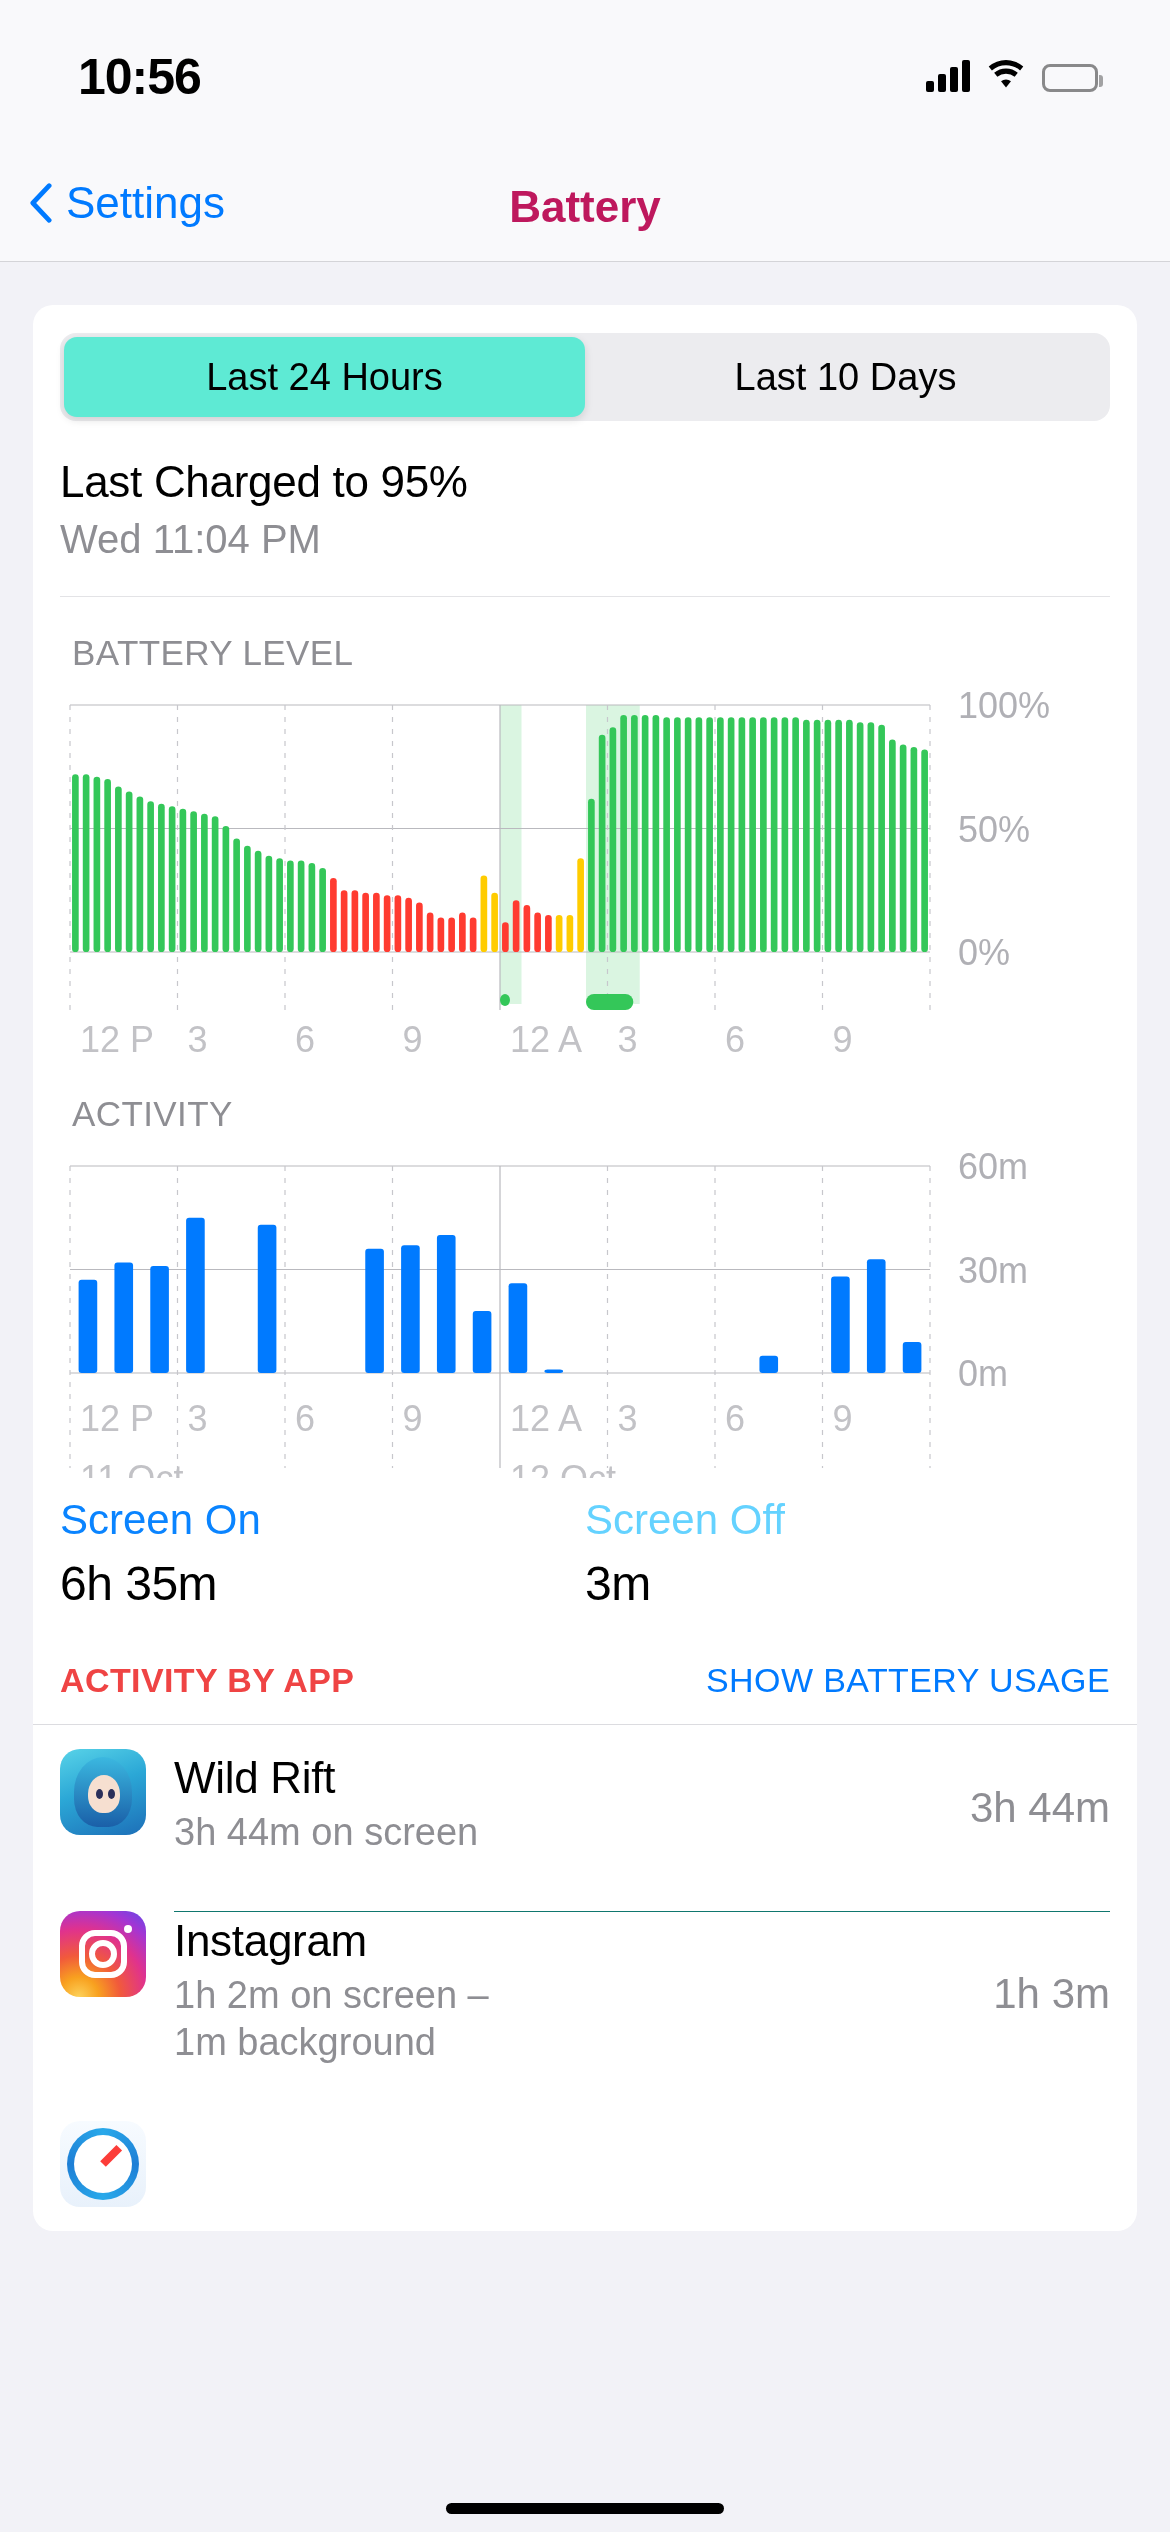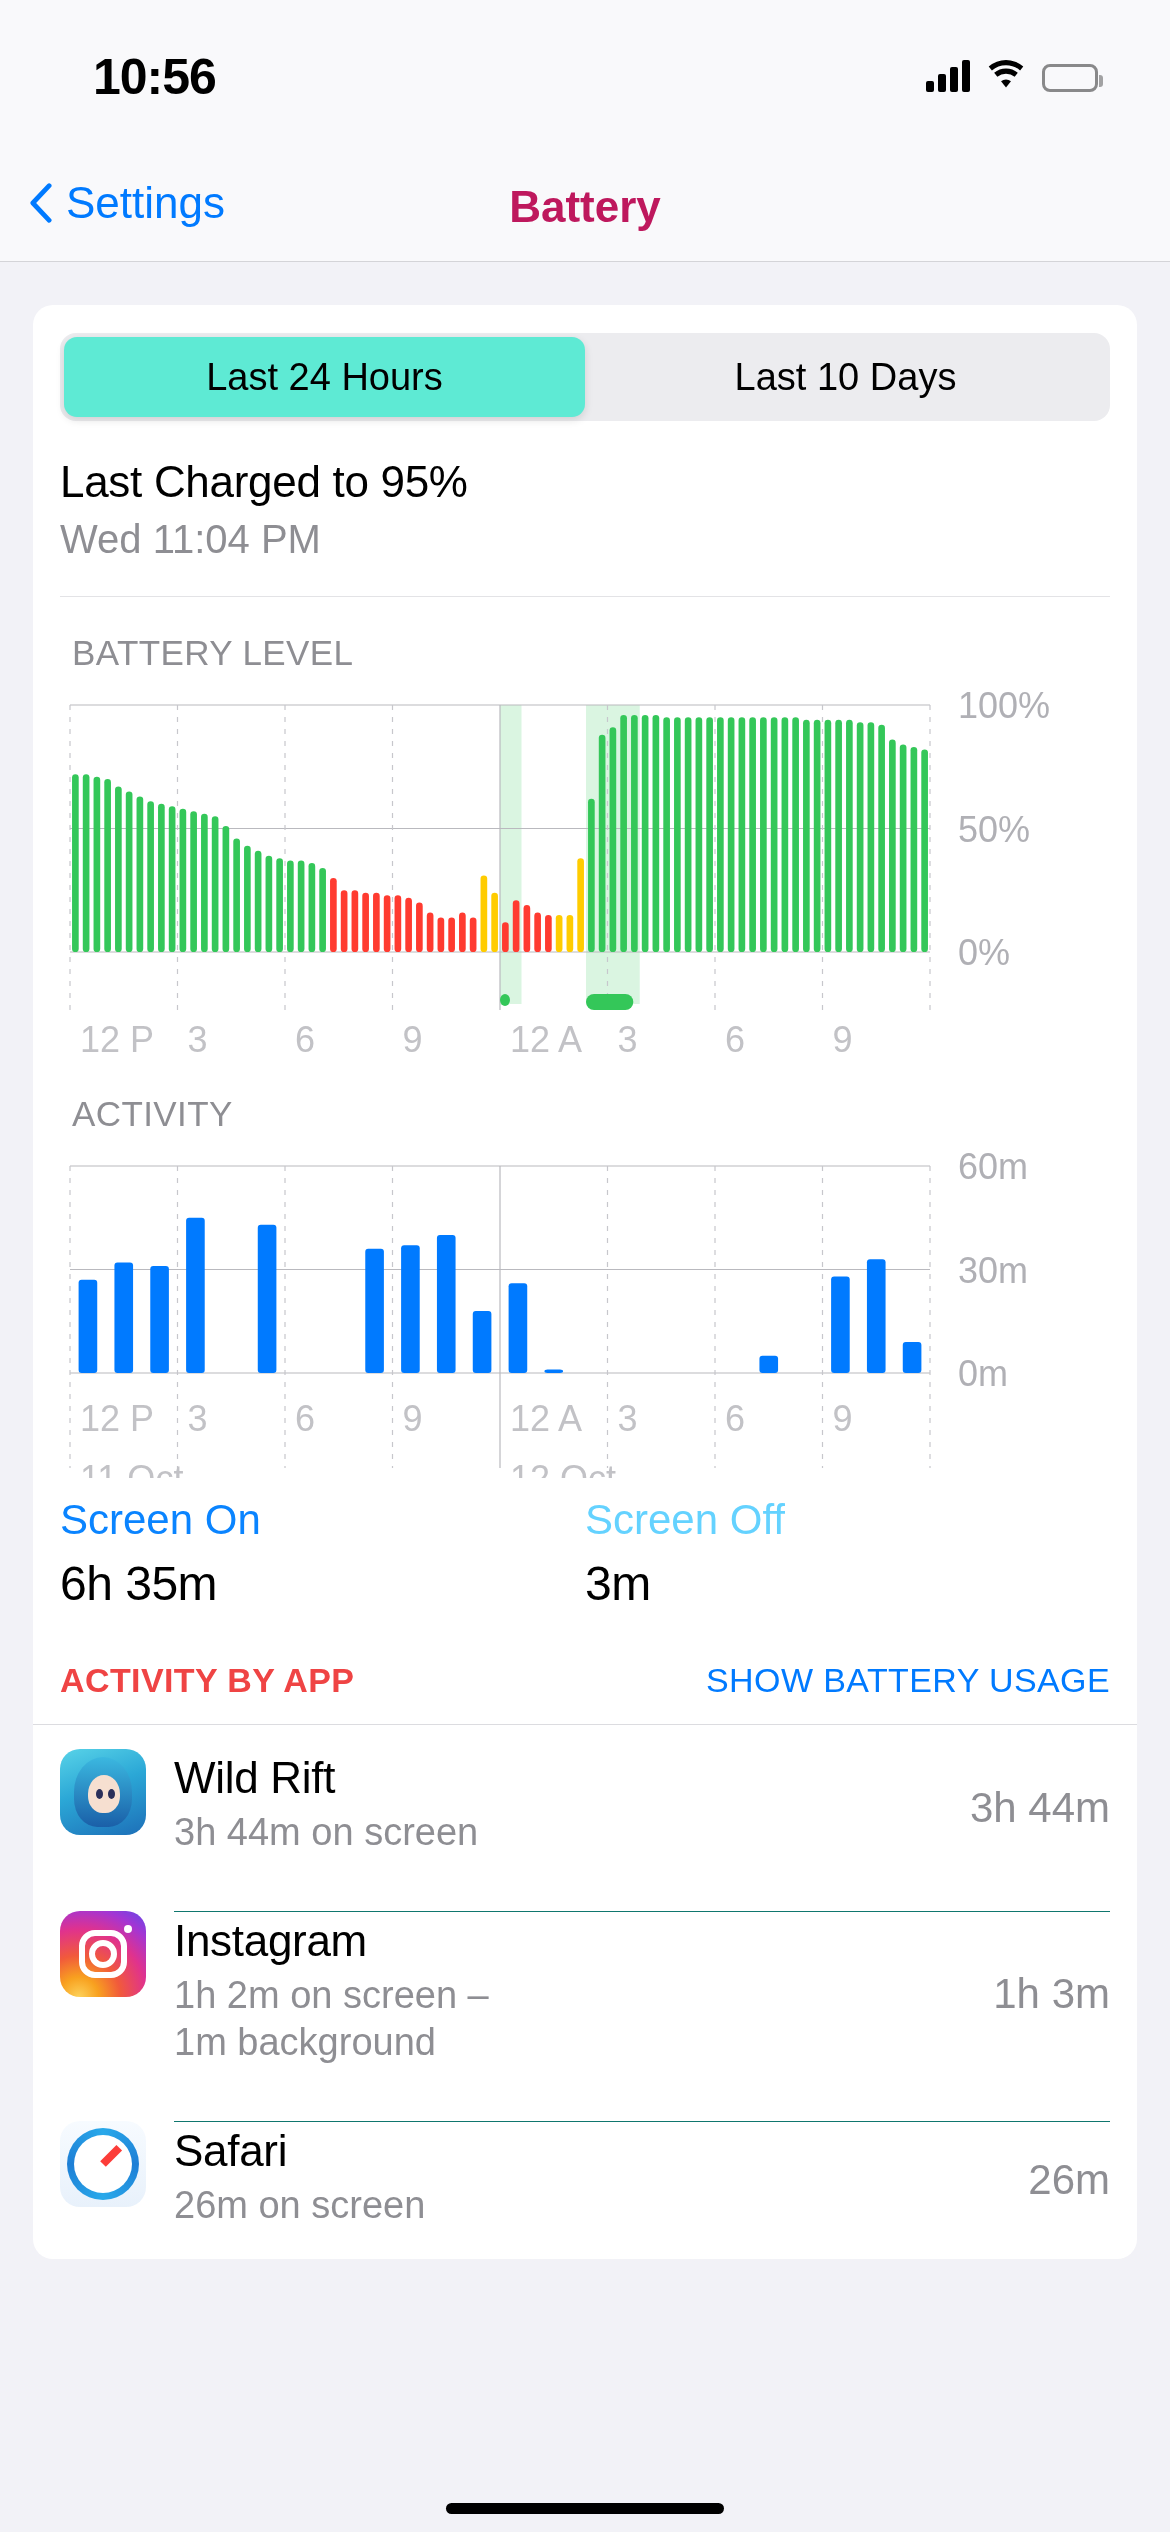--- a/index.html
+++ b/index.html
@@ -10,21 +10,21 @@
     overflow: hidden;
   }
   .phone { position: relative; width: 1170px; height: 2532px; background: #f2f2f7; }
 
   
   .statusbar {
     position: absolute; top: 0; left: 0; width: 1170px; height: 152px;
     background: #f9f9fb;
   }
   .sb-time {
-    position: absolute; left: 93px; top: 48px;
+    position: absolute; left: 78px; top: 48px;
     font-size: 50px; font-weight: bold; letter-spacing: -1px; color: #000;
   }
   .sb-right {
     position: absolute; right: 72px; top: 52px;
     display: flex; align-items: flex-end; gap: 16px; height: 40px;
   }
   .sig { display: flex; align-items: flex-end; gap: 4px; height: 34px; }
   .sig i { display: block; width: 8px; background: #000; border-radius: 2px; }
   .sig i:nth-child(1){ height: 11px; }
   .sig i:nth-child(2){ height: 18px; }
@@ -421,25 +421,18 @@
         <div class="app-row">
           <div class="app-icon ic-safari">
             <span class="disc">
               <span class="inner"></span>
               <span class="needle">
                 <span class="a"></span>
                 <span class="b"></span>
               </span>
             </span>
           </div>
-          <div class="app-inner">
-            <div class="app-text">
-              <div class="app-name">Safari</div>
-              <div class="app-sub" style="white-space: pre-line;">26m on screen</div>
-            </div>
-            <div class="app-time">26m</div>
-          </div>
         </div>
       </div>
   </div>
 
   <div class="home-indicator"></div>
 </div>
 
 </body></html>

